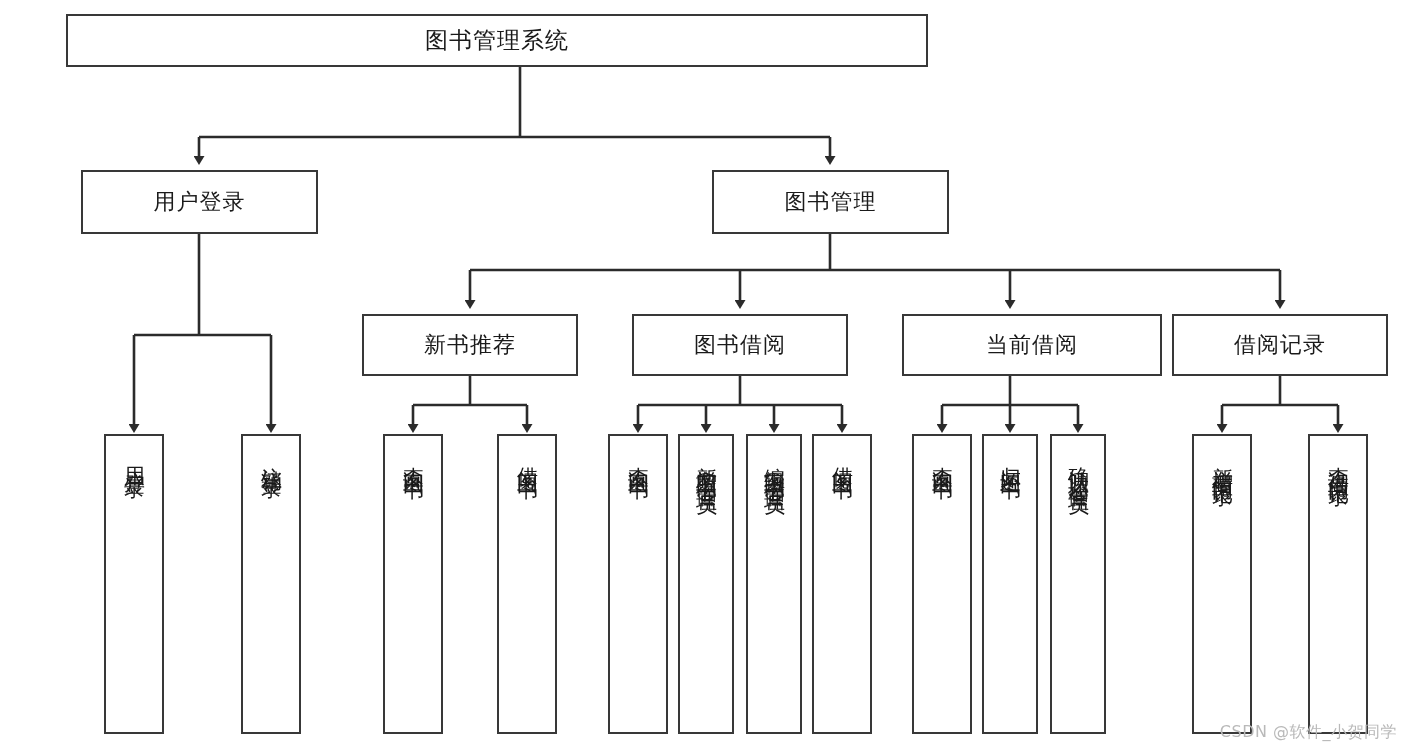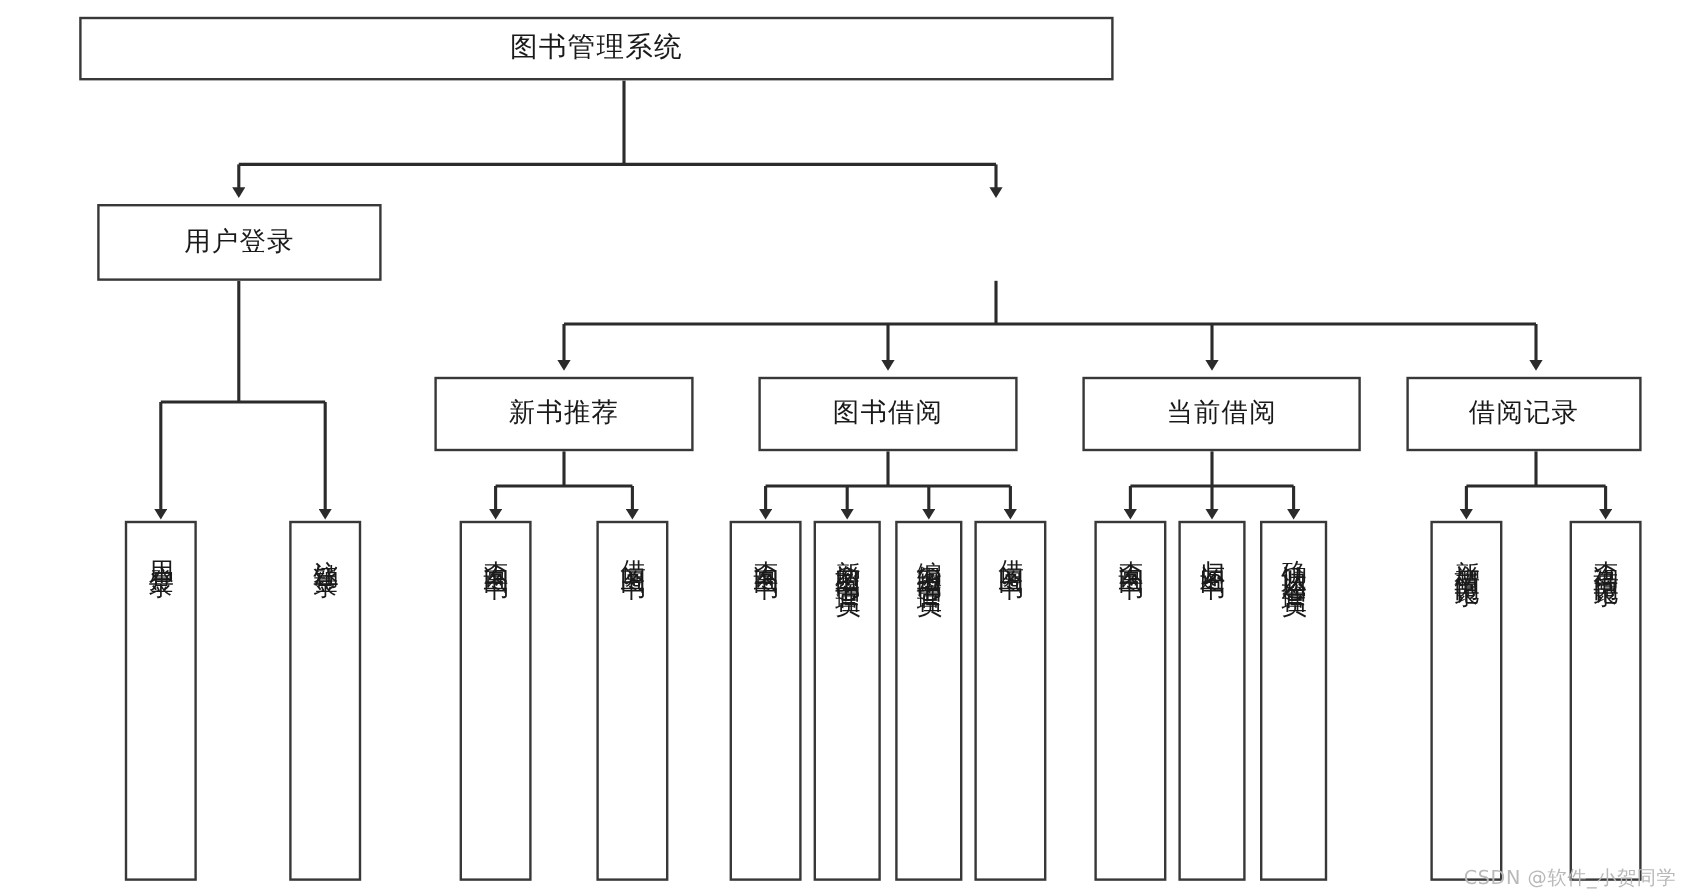--- a/index.html
+++ b/index.html
@@ -128,31 +128,34 @@
     </g>
   </svg>
 
   <div class="node horiz root" style="left:18px; top:14px; width:862px; height:53px;margin-left:48px;">
     <span class="label">图书管理系统</span>
   </div>
 
   <div class="node horiz" style="left:81px; top:170px; width:237px; height:64px;">
     <span class="label">用户登录</span>
   </div>
+  <div class="node horiz" style="left:712px; top:170px; width:237px; height:64px;">
+    <span class="label">图书管理</span>
+  </div>
 
   <div class="node horiz" style="left:632px; top:314px; width:216px; height:62px;">
     <span class="label">图书借阅</span>
   </div>
   <div class="node horiz" style="left:362px; top:314px; width:216px; height:62px;">
     <span class="label">新书推荐</span>
   </div>
-  <div class="node horiz" style="left:902px; top:314px; width:232px; height:62px;">
+  <div class="node horiz" style="left:902px; top:314px; width:260px; height:62px;">
     <span class="label">当前借阅</span>
   </div>
-  <div class="node horiz" style="left:1172px; top:314px; width:196px; height:62px;align-items:center;">
+  <div class="node horiz" style="left:1172px; top:314px; width:216px; height:62px;align-items:center;">
     <span class="label">借阅记录</span>
   </div>
 
   <div class="node vert" style="left:104px; top:434px; width:60px; height:300px;">
     <span class="label">用户登录</span>
   </div>
   <div class="node vert" style="left:241px; top:434px; width:60px; height:300px;">
     <span class="label">注销登录</span>
   </div>
 

